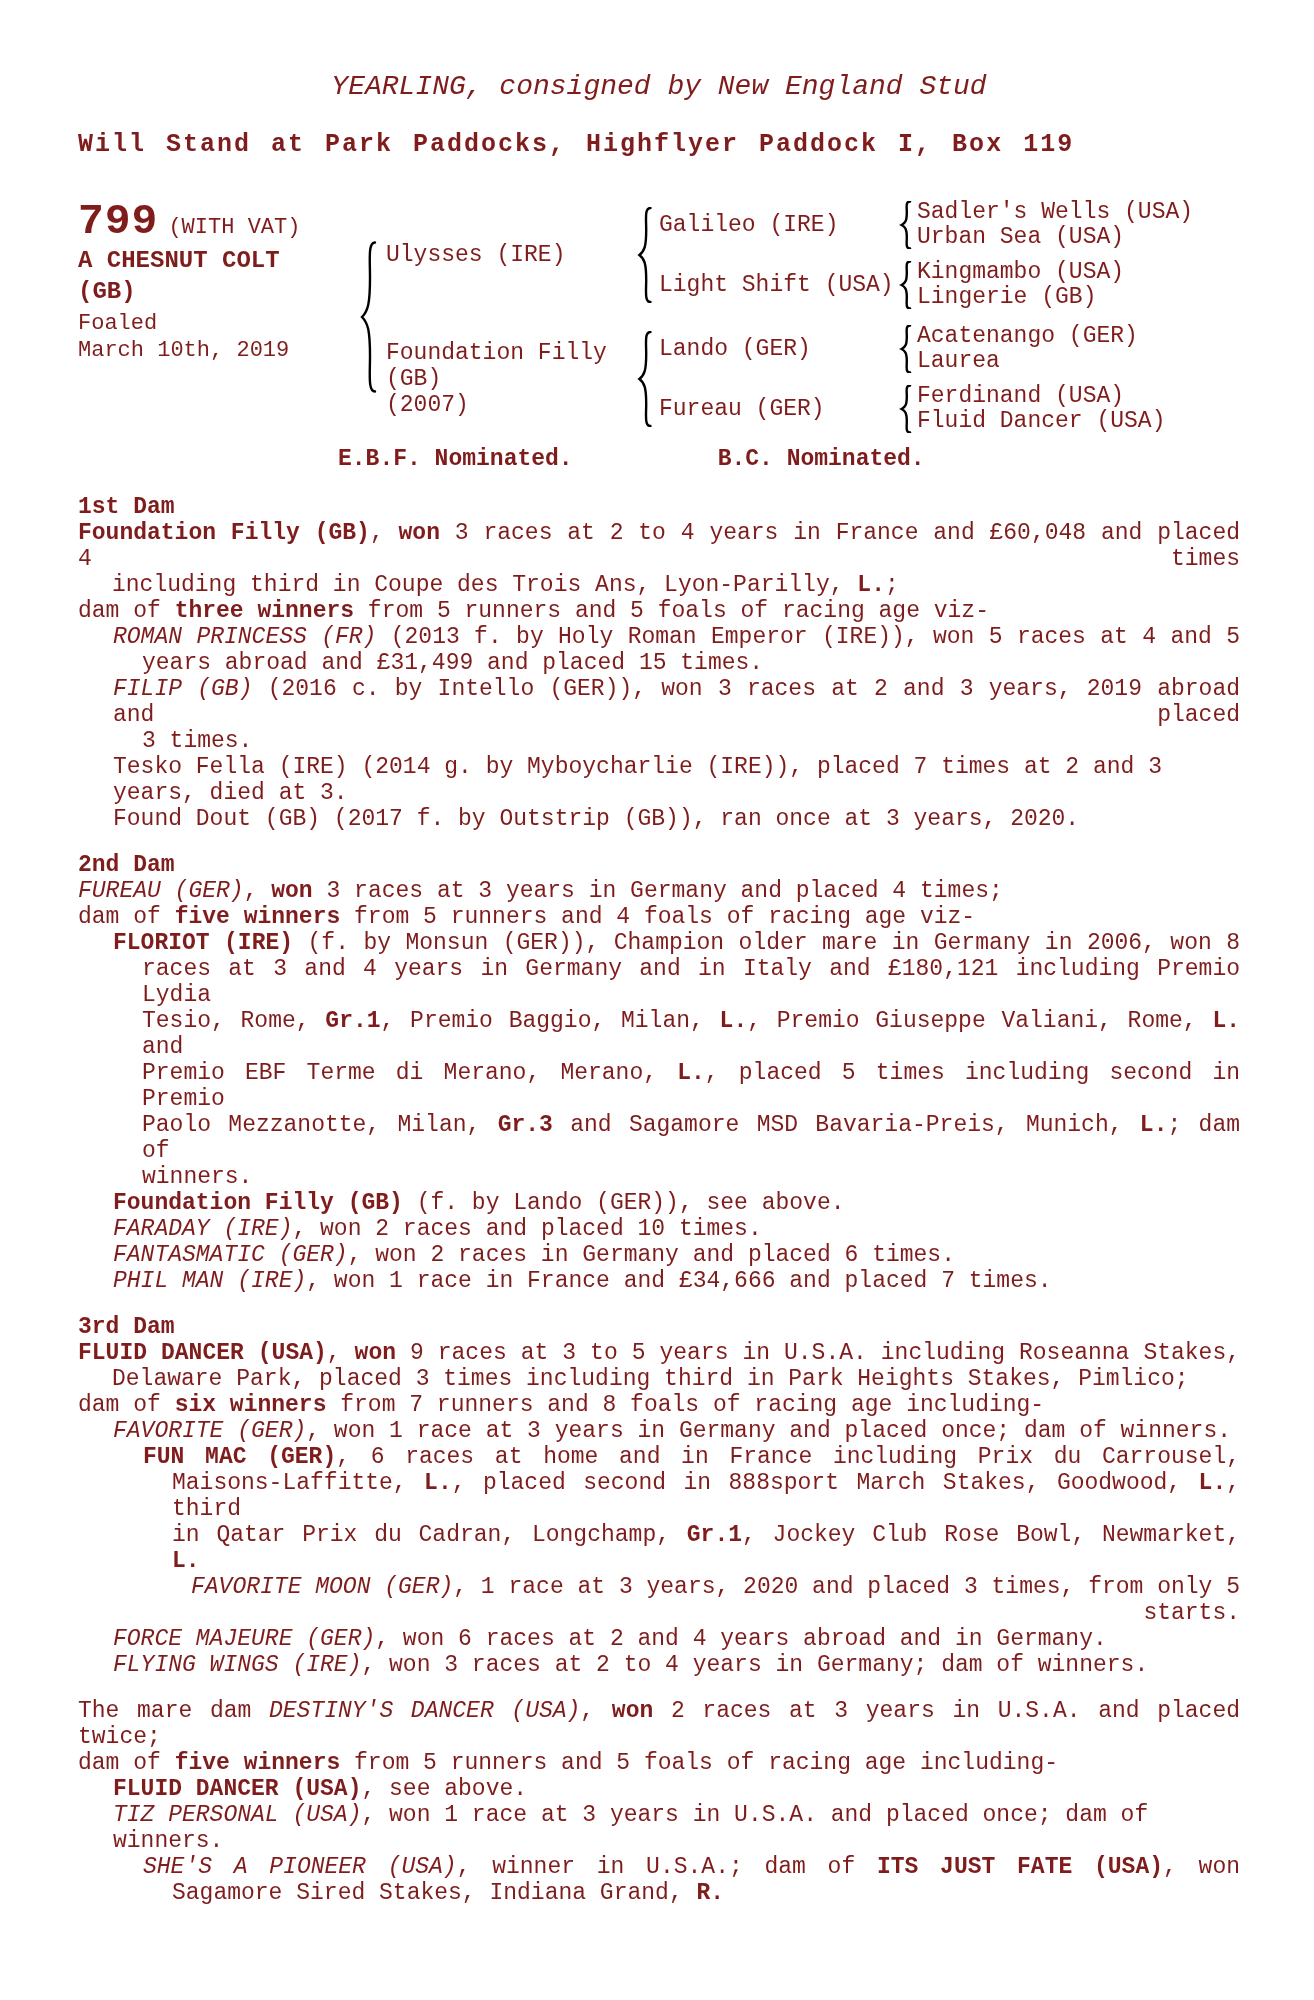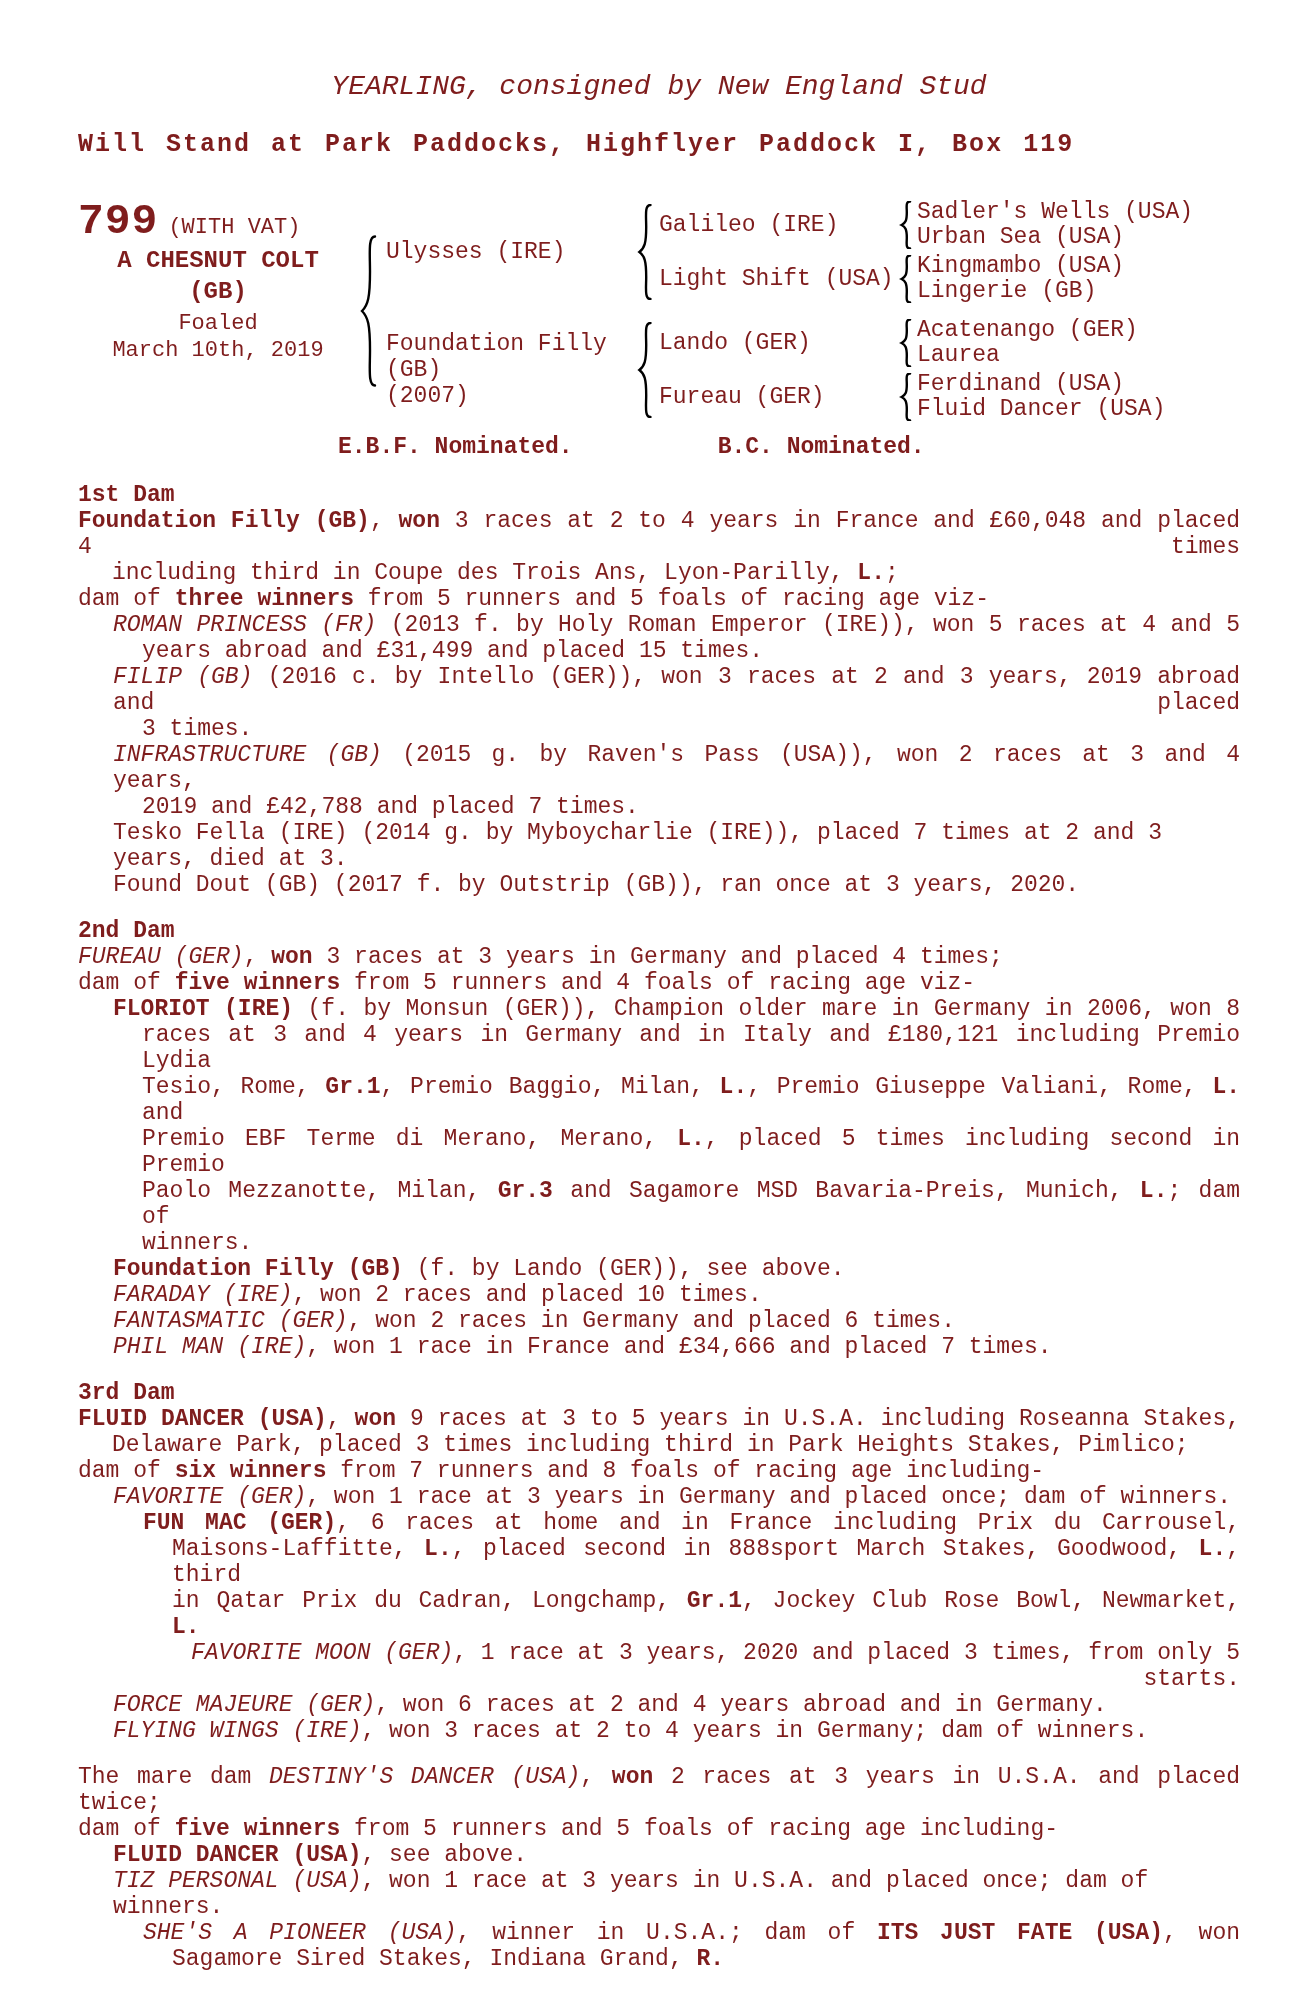--- a/index.html
+++ b/index.html
@@ -24,38 +24,38 @@
     margin-top:26px;
     font-weight:bold;
     font-size:25px;
     letter-spacing:2px;
     word-spacing:3px;
     line-height:30px;
     white-space:nowrap;
   }
   
   .lot-block{display:flex;align-items:flex-start;margin-top:40px;}
-  .lot-info{width:280px;flex:0 0 280px;text-align:center;}
+  .lot-info{width:280px;flex:0 0 280px;}
   .lotnum-row{display:flex;align-items:baseline;gap:10px;}
   .lotnum{font-weight:bold;font-size:43px;line-height:44px;letter-spacing:1px;}
   .vat{font-size:22px;}
   .desc{font-weight:bold;font-size:24px;line-height:29px;margin-top:2px;}
   .foaled{font-size:22px;line-height:27px;}
   .foaled.first{margin-top:4px;}
 
   .pedigree{display:flex;align-items:center;font-size:23px;}
   .brace{flex:0 0 auto;}
   .brace path{fill:none;stroke:#000;stroke-width:2.4;vector-effect:non-scaling-stroke;stroke-linecap:round;}
   .brace-big{width:20px;height:152px;margin-right:8px;}
   .brace-mid{width:17px;height:96px;margin-right:6px;}
   .brace-sm{width:13px;height:48px;margin-right:5px;}
   .gen1col{display:flex;flex-direction:column;gap:14px;}
   .gen1row{display:flex;align-items:center;}
   .gen1name{width:250px;flex:0 0 250px;display:flex;flex-direction:column;justify-content:center;line-height:26px;}
-  .gen2col{display:flex;flex-direction:column;gap:4px;}
+  .gen2col{display:flex;flex-direction:column;gap:10px;}
   .gen2row{display:flex;align-items:center;}
   .gen2name{width:240px;flex:0 0 240px;line-height:26px;}
   .gen3col{line-height:25px;white-space:nowrap;}
 
   .nominated{display:flex;margin-top:12px;margin-left:260px;gap:145px;font-weight:bold;font-size:23px;}
 
   
   #sections{margin-top:22px;font-size:23px;line-height:26px;}
   .sec{margin-top:20px;}
   .sec:first-child{margin-top:0;}
@@ -182,24 +182,20 @@
         </div>
         <div class="para p1">
           <div class="ln j"><span class="i">ROMAN PRINCESS (FR)</span><span> (2013 f. by Holy Roman Emperor (IRE)), won 5 races at 4 and 5</span></div>
           <div class="ln"><span>years abroad and £31,499 and placed 15 times.</span></div>
         </div>
         <div class="para p1">
           <div class="ln j"><span class="i">FILIP (GB)</span><span> (2016 c. by Intello (GER)), won 3 races at 2 and 3 years, 2019 abroad and placed</span></div>
           <div class="ln"><span>3 times.</span></div>
         </div>
         <div class="para p1">
-          <div class="ln j"><span class="i">INFRASTRUCTURE (GB)</span><span> (2015 g. by Raven's Pass (USA)), won 2 races at 3 and 4 years,</span></div>
-          <div class="ln"><span>2019 and £42,788 and placed 7 times.</span></div>
-        </div>
-        <div class="para p1">
           <div class="ln"><span>Tesko Fella (IRE) (2014 g. by Myboycharlie (IRE)), placed 7 times at 2 and 3 years, died at 3.</span></div>
         </div>
         <div class="para p1">
           <div class="ln"><span>Found Dout (GB) (2017 f. by Outstrip (GB)), ran once at 3 years, 2020.</span></div>
         </div>
       </div>
       <div class="sec">
         <div class="damhead">2nd Dam</div>
         <div class="para p0">
           <div class="ln"><span class="i">FUREAU (GER)</span><span>, </span><span class="b">won</span><span> 3 races at 3 years in Germany and placed 4 times;</span></div>

